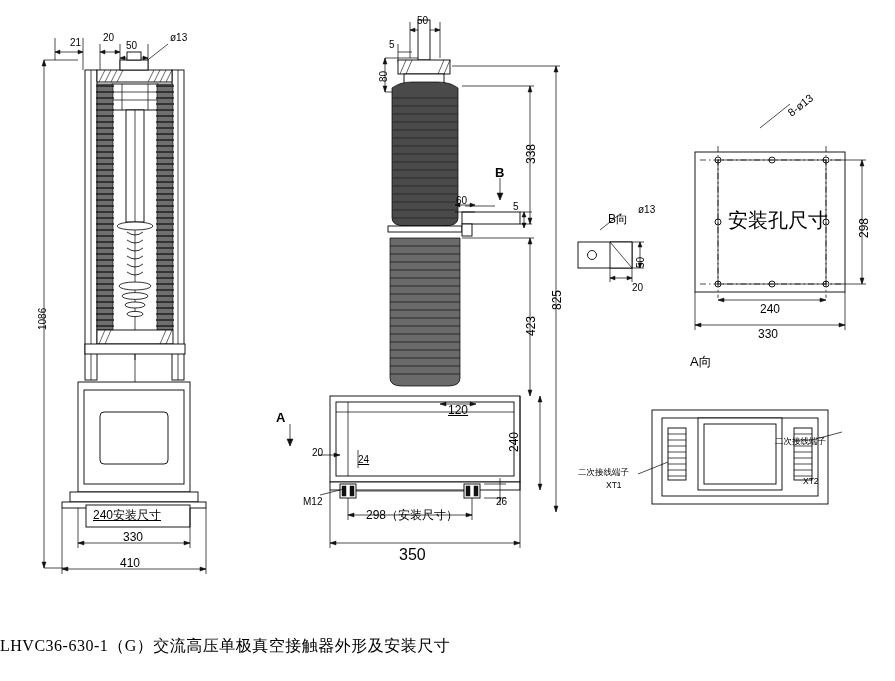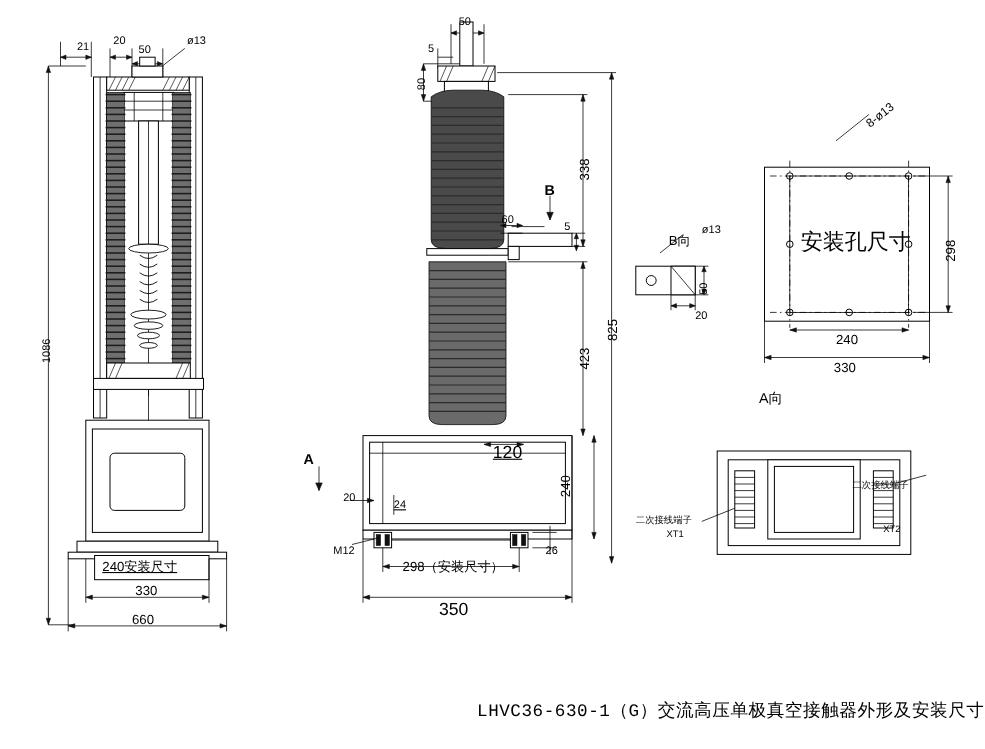--- a/index.html
+++ b/index.html
@@ -2,21 +2,21 @@
 <html><head>
 <meta charset="utf-8">
 <style>
   html,body{margin:0;padding:0;background:#ffffff;}
   body{width:895px;height:681px;position:relative;font-family:"Liberation Sans",sans-serif;color:#000;overflow:hidden;}
   .stage{position:absolute;left:0;top:0;width:895px;height:681px;}
   .lbl{position:absolute;font-size:11px;line-height:1;color:#000;white-space:nowrap;}
   .lbl.sm{font-size:10px;}
   .lbl.xs{font-size:8.5px;}
   .lbl.rot{transform-origin:left top;}
-  .caption{position:absolute;left:0;top:636px;width:895px;text-align:right;font-size:16px;font-family:Liberation Mono, monospace;letter-spacing:.5px;}
+  .caption{position:absolute;left:0;top:636px;width:895px;text-align:left;font-size:16px;font-family:Liberation Serif, serif;letter-spacing:.5px;}
   svg{position:absolute;left:0;top:0;}
   .thin{stroke:#000;stroke-width:0.7;fill:none;}
   .dash{stroke:#000;stroke-width:0.7;fill:none;stroke-dasharray:6 3 1.5 3;}
   .fillgray{fill:#6f6f6f;stroke:#000;stroke-width:0.7;}
   .filldark{fill:#4a4a4a;stroke:#000;stroke-width:0.7;}
   .fillblk{fill:#111;stroke:#111;stroke-width:0.5;}
   .fillw{fill:#fff;stroke:#000;stroke-width:0.9;}
 </style>
 </head>
 <body>
@@ -490,31 +490,31 @@
       </g>
     </svg>
 
 <div class="lbl sm" style="left:58px;top:38px;margin-left:12px;">21</div>
 <div class="lbl sm" style="left:103px;top:33px;">20</div>
 <div class="lbl sm" style="left:126px;top:41px;">50</div>
 <div class="lbl sm" style="left:170px;top:33px;">ø13</div>
 <div class="lbl sm rot" style="left:38px;top:330px;transform:rotate(-90deg);">1086</div>
 <div class="lbl" style="left:93px;top:509px;font-size:12px;text-decoration:underline;">240安装尺寸</div>
 <div class="lbl" style="left:123px;top:531px;font-size:12px;">330</div>
-<div class="lbl" style="left:120px;top:557px;font-size:12px;">660</div>
+<div class="lbl" style="left:120px;top:557px;font-size:12px;">410</div>
 
 <div class="lbl sm" style="left:417px;top:16px;">50</div>
 <div class="lbl sm" style="left:389px;top:40px;">5</div>
 <div class="lbl sm rot" style="left:379px;top:82px;transform:rotate(-90deg);">80</div>
 <div class="lbl rot" style="left:525px;top:164px;transform:rotate(-90deg);font-size:12px;">338</div>
 <div class="lbl rot" style="left:551px;top:310px;transform:rotate(-90deg);font-size:12px;">825</div>
 <div class="lbl rot" style="left:525px;top:336px;transform:rotate(-90deg);font-size:12px;">423</div>
 <div class="lbl sm" style="left:456px;top:196px;">60</div>
 <div class="lbl sm" style="left:513px;top:202px;">5</div>
-<div class="lbl" style="left:448px;top:404px;font-size:16px;text-decoration:underline;">120</div>
+<div class="lbl" style="left:448px;top:404px;font-size:12px;text-decoration:underline;">120</div>
 <div class="lbl rot" style="left:508px;top:452px;transform:rotate(-90deg);font-size:12px;">240</div>
 <div class="lbl sm" style="left:312px;top:448px;">20</div>
 <div class="lbl sm" style="left:358px;top:455px;text-decoration:underline;">24</div>
 <div class="lbl sm" style="left:303px;top:497px;">M12</div>
 <div class="lbl sm" style="left:496px;top:497px;">26</div>
 <div class="lbl" style="left:366px;top:509px;font-size:12px;">298（安装尺寸）</div>
 <div class="lbl" style="left:399px;top:547px;font-size:16px;">350</div>
 <div class="lbl" style="left:276px;top:411px;font-size:13px;font-weight:bold;">A</div>
 <div class="lbl" style="left:495px;top:166px;font-size:13px;font-weight:bold;">B</div>
 

